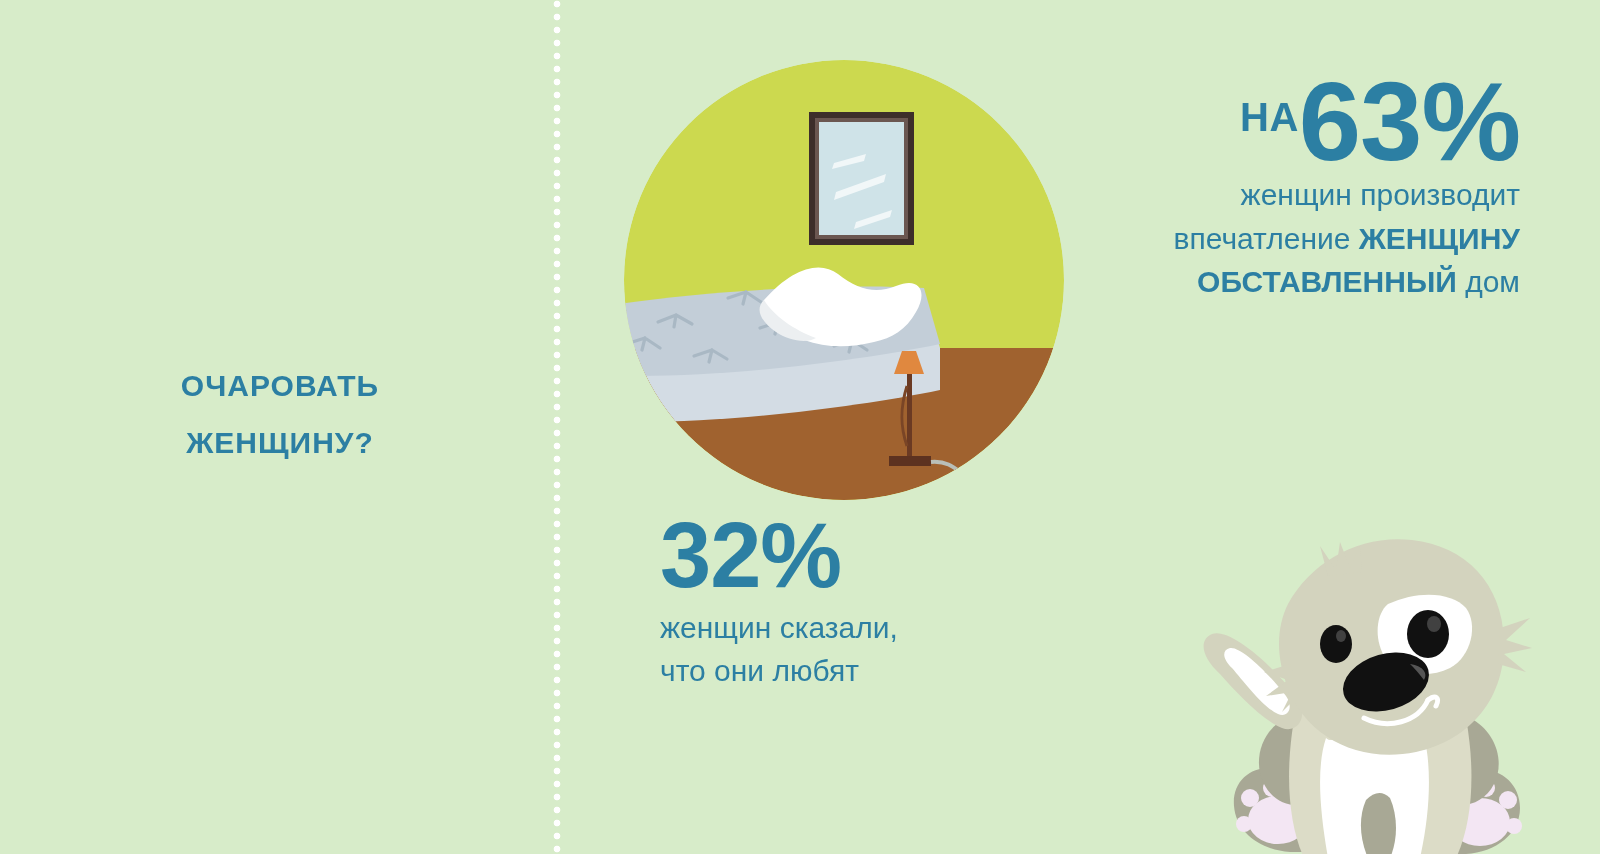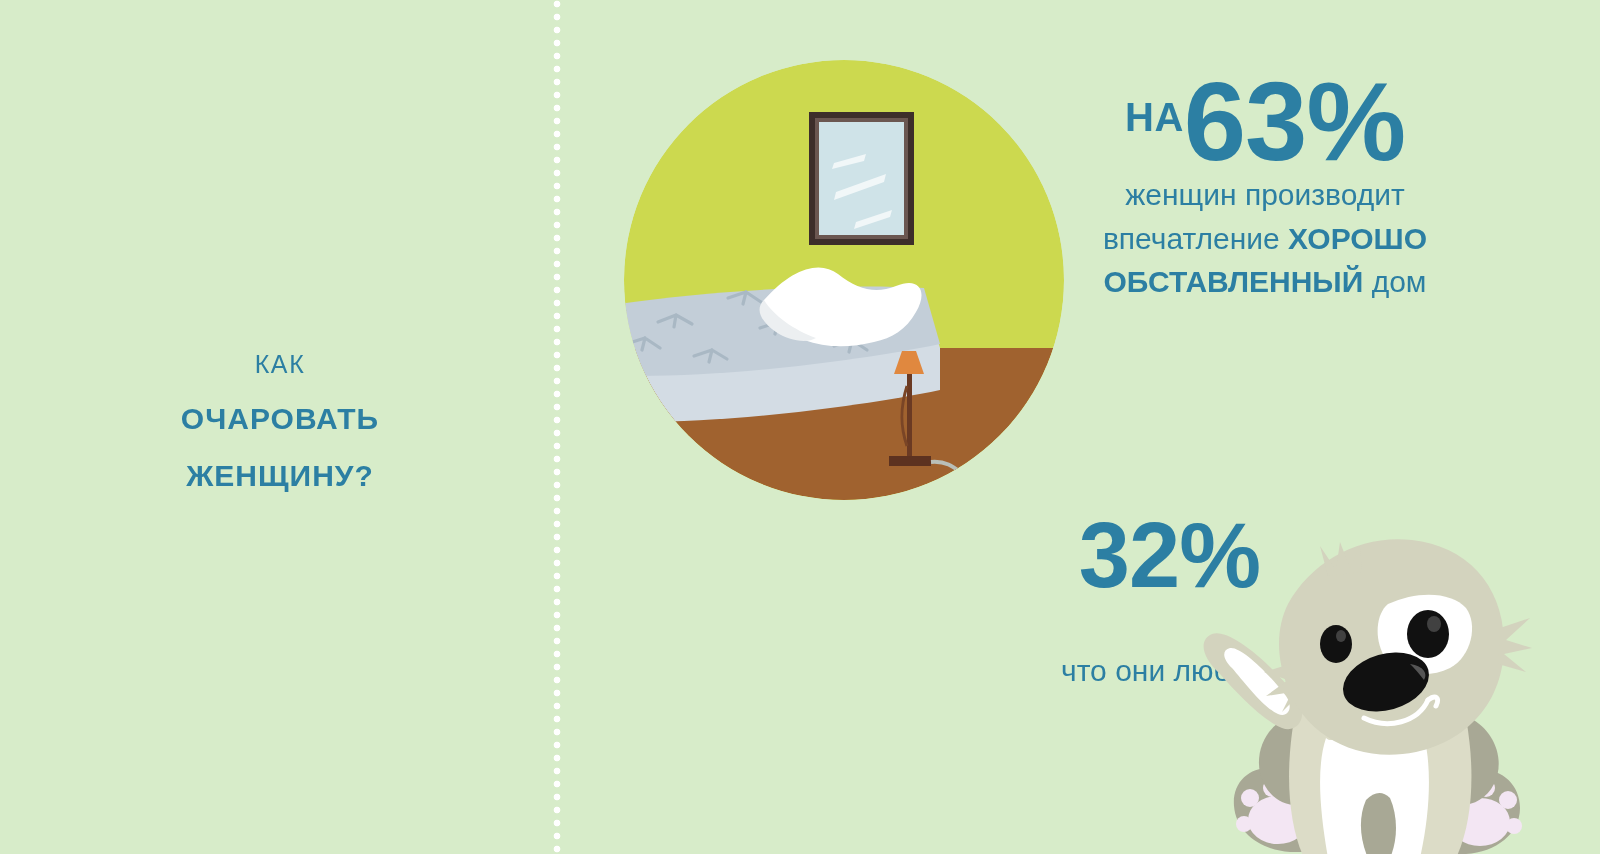--- a/index.html
+++ b/index.html
@@ -52,21 +52,21 @@
     border-radius:50%;
     overflow:hidden;
   }
   #bedroom-scene svg { display:block; }
 
   
   #stat-63 {
     position:absolute;
     left:1010px; top:70px;
     width:510px;
-    text-align:center;
+    text-align:right;
     color:#2c7fa3;
   }
   #stat-63 .topline {
     display:block;
     white-space:nowrap;
     line-height:0.92;
   }
   #stat-63 .na {
     font-size:40px;
     font-weight:bold;
@@ -85,21 +85,21 @@
     line-height:1.45;
     margin-top:0;
   }
   #stat-63 .desc b { font-weight:bold; }
 
   
   #stat-32 {
     position:absolute;
     left:660px; top:512px;
     width:600px;
-    text-align:right;
+    text-align:left;
     color:#2c7fa3;
   }
   #stat-32 .big {
     display:block;
     font-size:92px;
     font-weight:bold;
     line-height:0.95;
     letter-spacing:-1px;
   }
   #stat-32 .desc {
@@ -125,21 +125,20 @@
     width:430px; height:390px;
   }
   #dog-illustration svg { display:block; }
 </style>
 </head>
 <body>
 
 <div id="divider"></div>
 
 <div id="left-headline">
-  <span class="kak">КАК</span>
   <span class="l2">ОЧАРОВАТЬ</span>
   <span class="l3">ЖЕНЩИНУ?</span>
 </div>
 
 <div id="bedroom-scene">
   <svg width="440" height="440" viewBox="0 0 440 440" xmlns="http://www.w3.org/2000/svg">
     <defs>
       <clipPath id="circleClip">
           <circle cx="220" cy="220" r="220"></circle>
         </clipPath>
@@ -186,29 +185,29 @@
     </g>
   </svg>
 </div>
 
 <div id="stat-63">
   <span class="topline">
     <span class="na">НА</span><span class="big">63%</span>
   </span>
   <span class="desc">
     <span>женщин производит</span><br>
-    <span>впечатление </span><b>ХОРОШО</b><br>
+    <span>впечатление </span><b>ЖЕНЩИНУ</b><br>
     <b>ОБСТАВЛЕННЫЙ</b><span> дом</span>
   </span>
 </div>
 
 <div id="stat-32">
   <span class="big">32%</span>
   <span class="desc">
-    <br>
+    <span>женщин сказали,</span><br>
     <span>что они любят</span>
   </span>
 </div>
 
 <div id="dog-illustration">
   <svg width="430" height="390" viewBox="0 0 430 390" xmlns="http://www.w3.org/2000/svg">
 
     <g>
       <path d="M96 300 C72 298 54 314 56 338 C58 364 82 382 112 384 L160 384 L160 312 C142 300 118 300 96 300 Z" fill="#a8a895"></path>
       <path d="M296 302 C320 298 342 314 342 340 C342 366 318 384 288 386 L248 386 L248 314 C264 302 278 304 296 302 Z" fill="#a8a895"></path>

